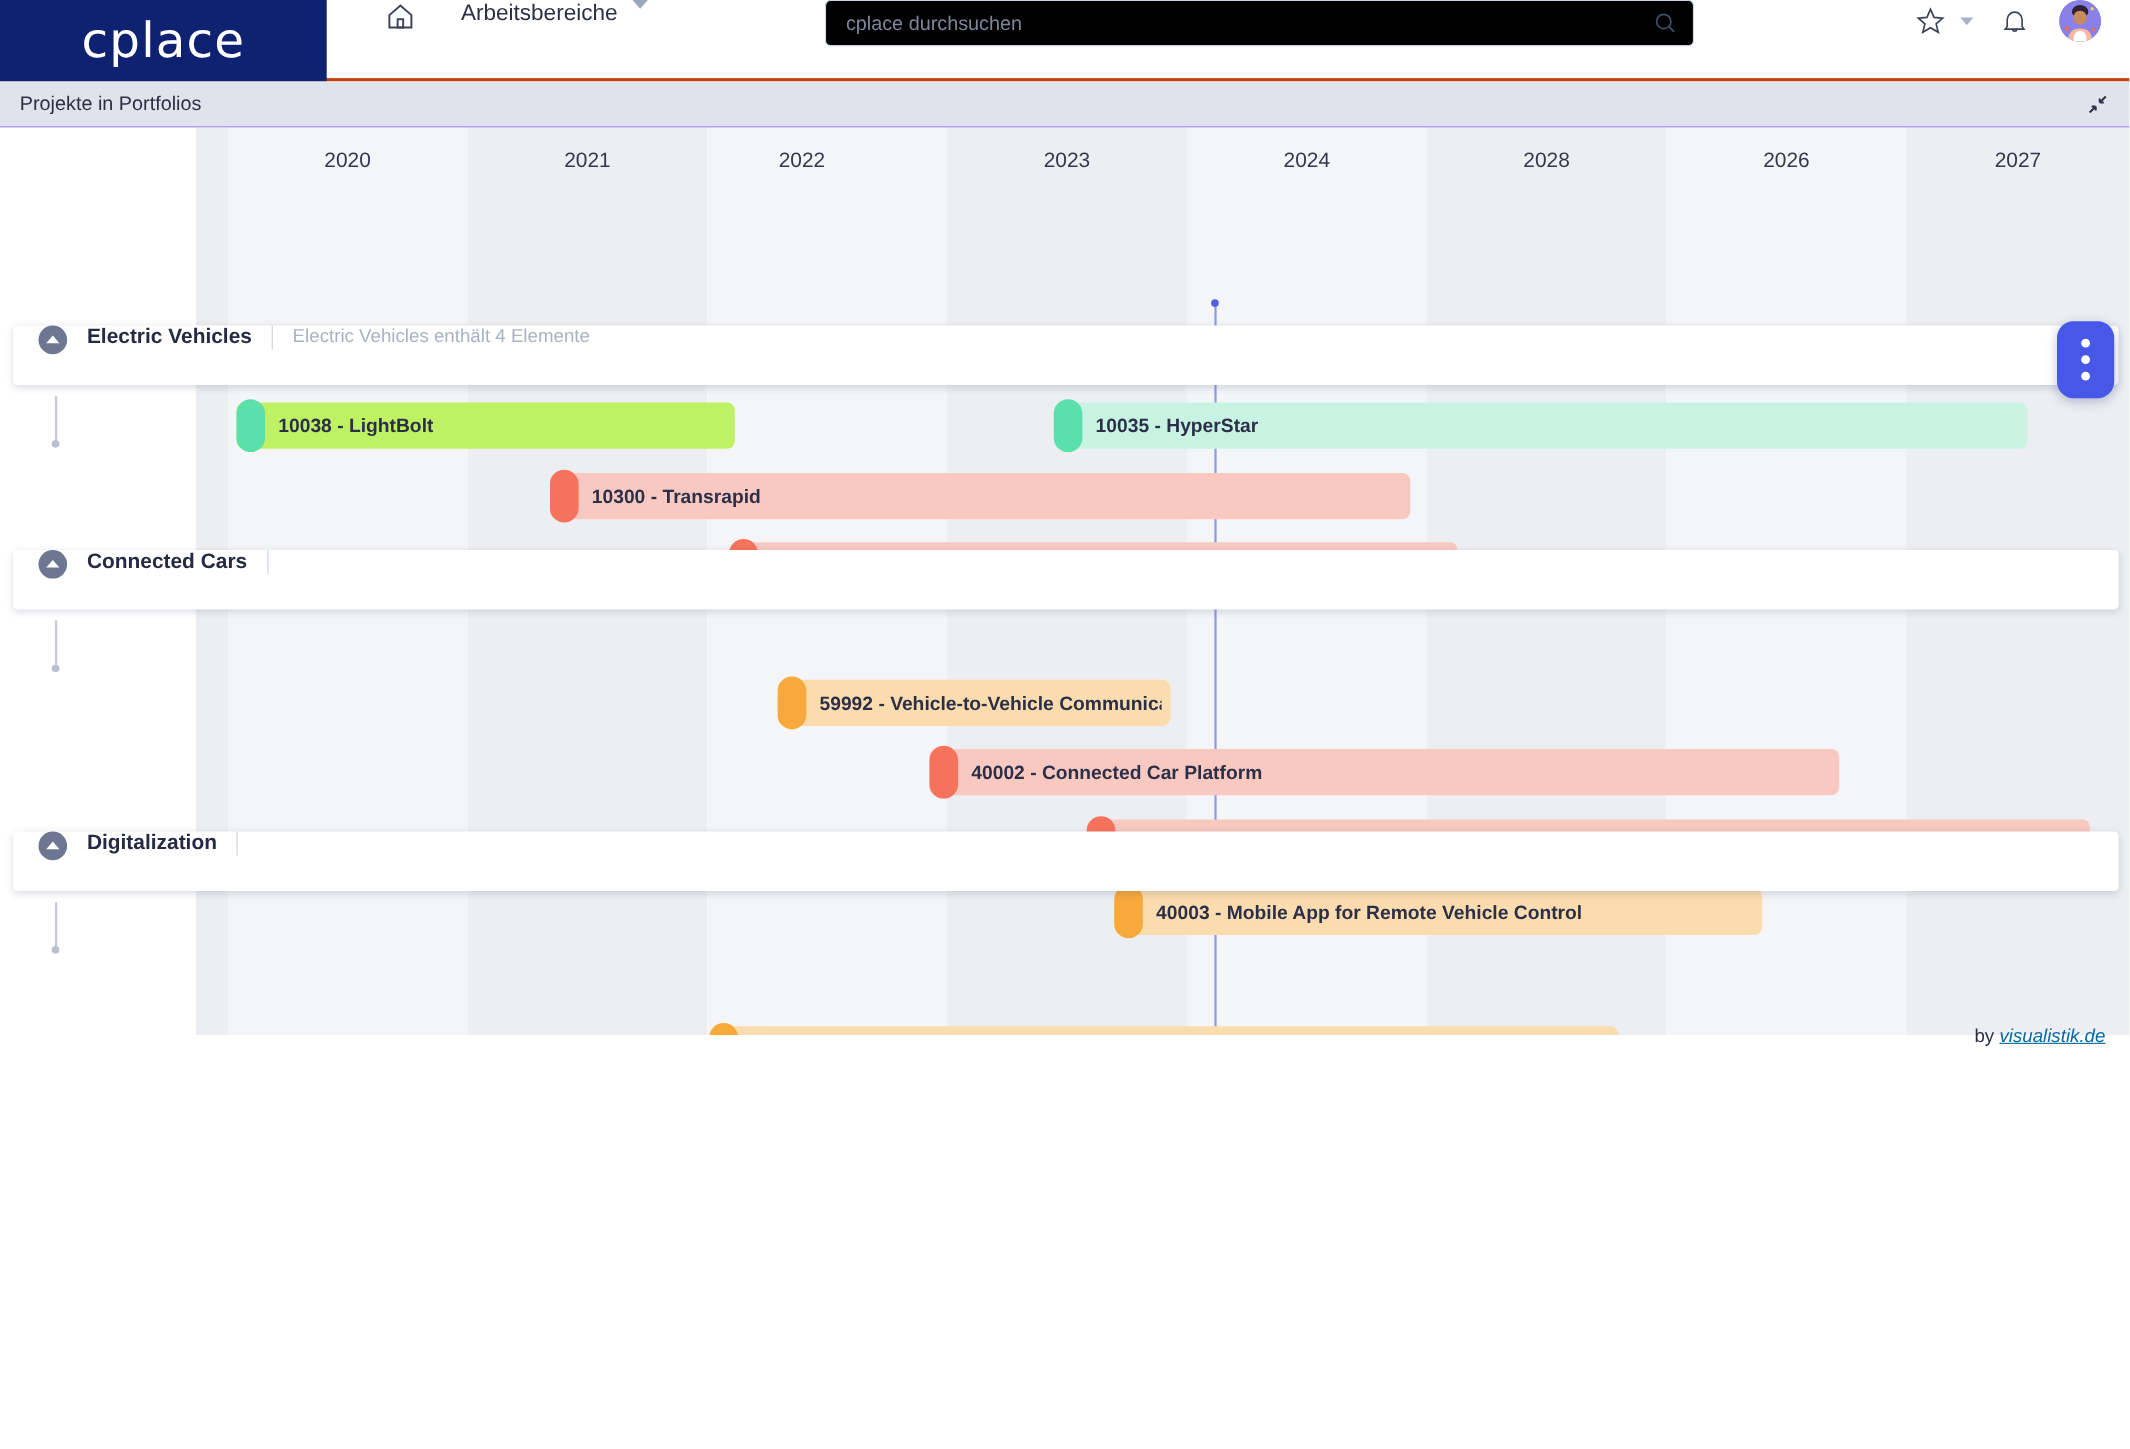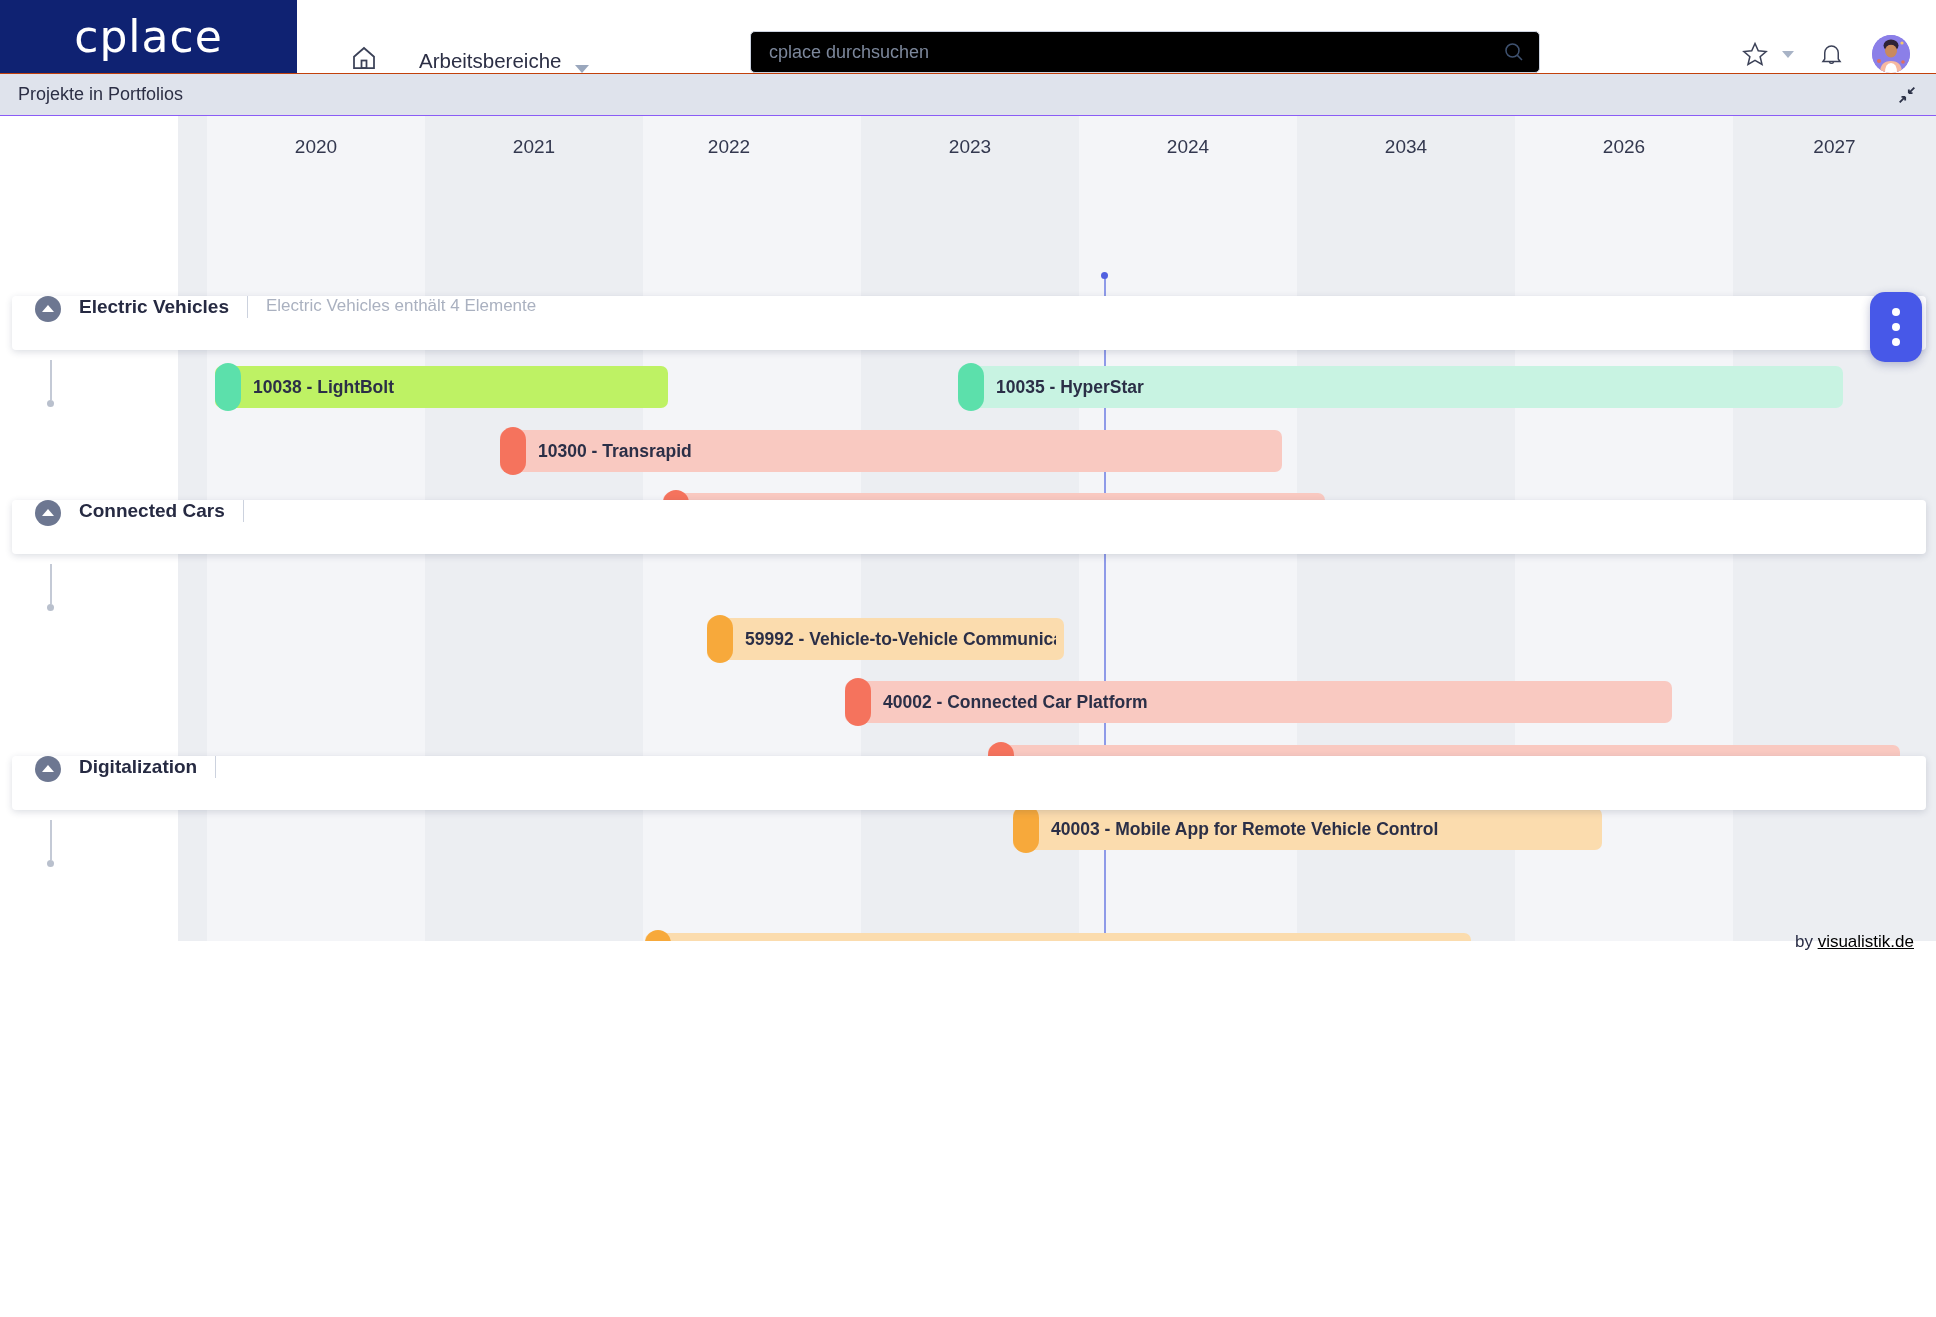--- a/index.html
+++ b/index.html
@@ -9,22 +9,22 @@
     font-family: "Liberation Sans", sans-serif;
     overflow: hidden;
   }
 
   
   .topbar {
     position: relative;
     height: 74px;
     background: #ffffff;
     display: flex;
-    align-items: flex-end;
-    border-bottom: 1px solid #c2410c;
+    align-items: flex-start;
+    border-bottom: 3px solid #c2410c;
   }
   .logo-block {
     width: 297px; height: 74px;
     background: #0f2272;
     display: flex; align-items: center; justify-content: center;
     flex: 0 0 auto;
   }
   .logo-text {
     color: #ffffff;
     font-size: 44px;
@@ -292,22 +292,23 @@
 
   .footer-credit {
     position: absolute;
     right: 22px;
     top: 932px;
     font-size: 17px;
     color: #2b2f47;
     z-index: 20;
   }
   .footer-credit a {
-    color: #000000;
+    color: #0369a1;
     text-decoration: underline;
+    font-style: italic;
   }
 </style>
 </head>
 <body>
 
 <div class="topbar">
   <div class="logo-block">
     <div class="logo-text">cplace</div>
   </div>
 
@@ -386,21 +387,21 @@
     </div>
   <div class="leftpad"></div>
   <div class="leftpad-strip"></div>
 
   <div id="yearHeads">
       <div class="yhead" style="left: 207px; width: 218px;">2020</div>
       <div class="yhead" style="left: 425px; width: 218px;">2021</div>
       <div class="yhead" style="left: 620px; width: 218px;">2022</div>
       <div class="yhead" style="left: 861px; width: 218px;">2023</div>
       <div class="yhead" style="left: 1079px; width: 218px;">2024</div>
-      <div class="yhead" style="left: 1297px; width: 218px;">2034</div>
+      <div class="yhead" style="left: 1297px; width: 218px;">2028</div>
       <div class="yhead" style="left: 1515px; width: 218px;">2026</div>
       <div class="yhead" style="left: 1733px; width: 203px;">2027</div>
     </div>
 
   <div class="today-dot" style="left:1101px; top:156px;"></div>
   <div class="today-line" style="left:1104px; height:752px;"></div>
 
   <div id="groupsLayer">
       <div class="group-head" style="top: 180px;">
         <div class="collapse-circle">

